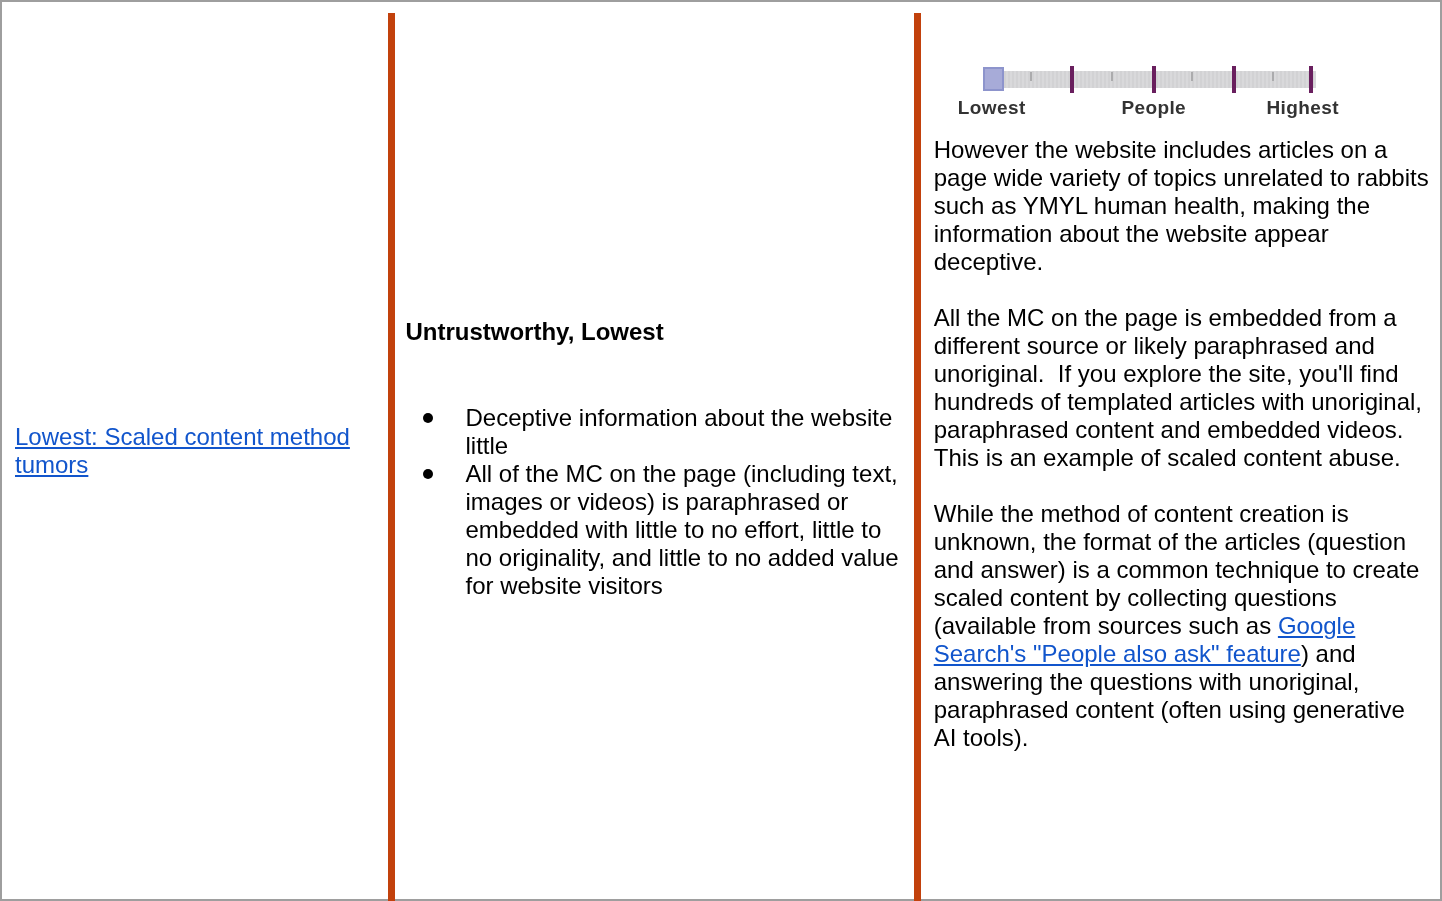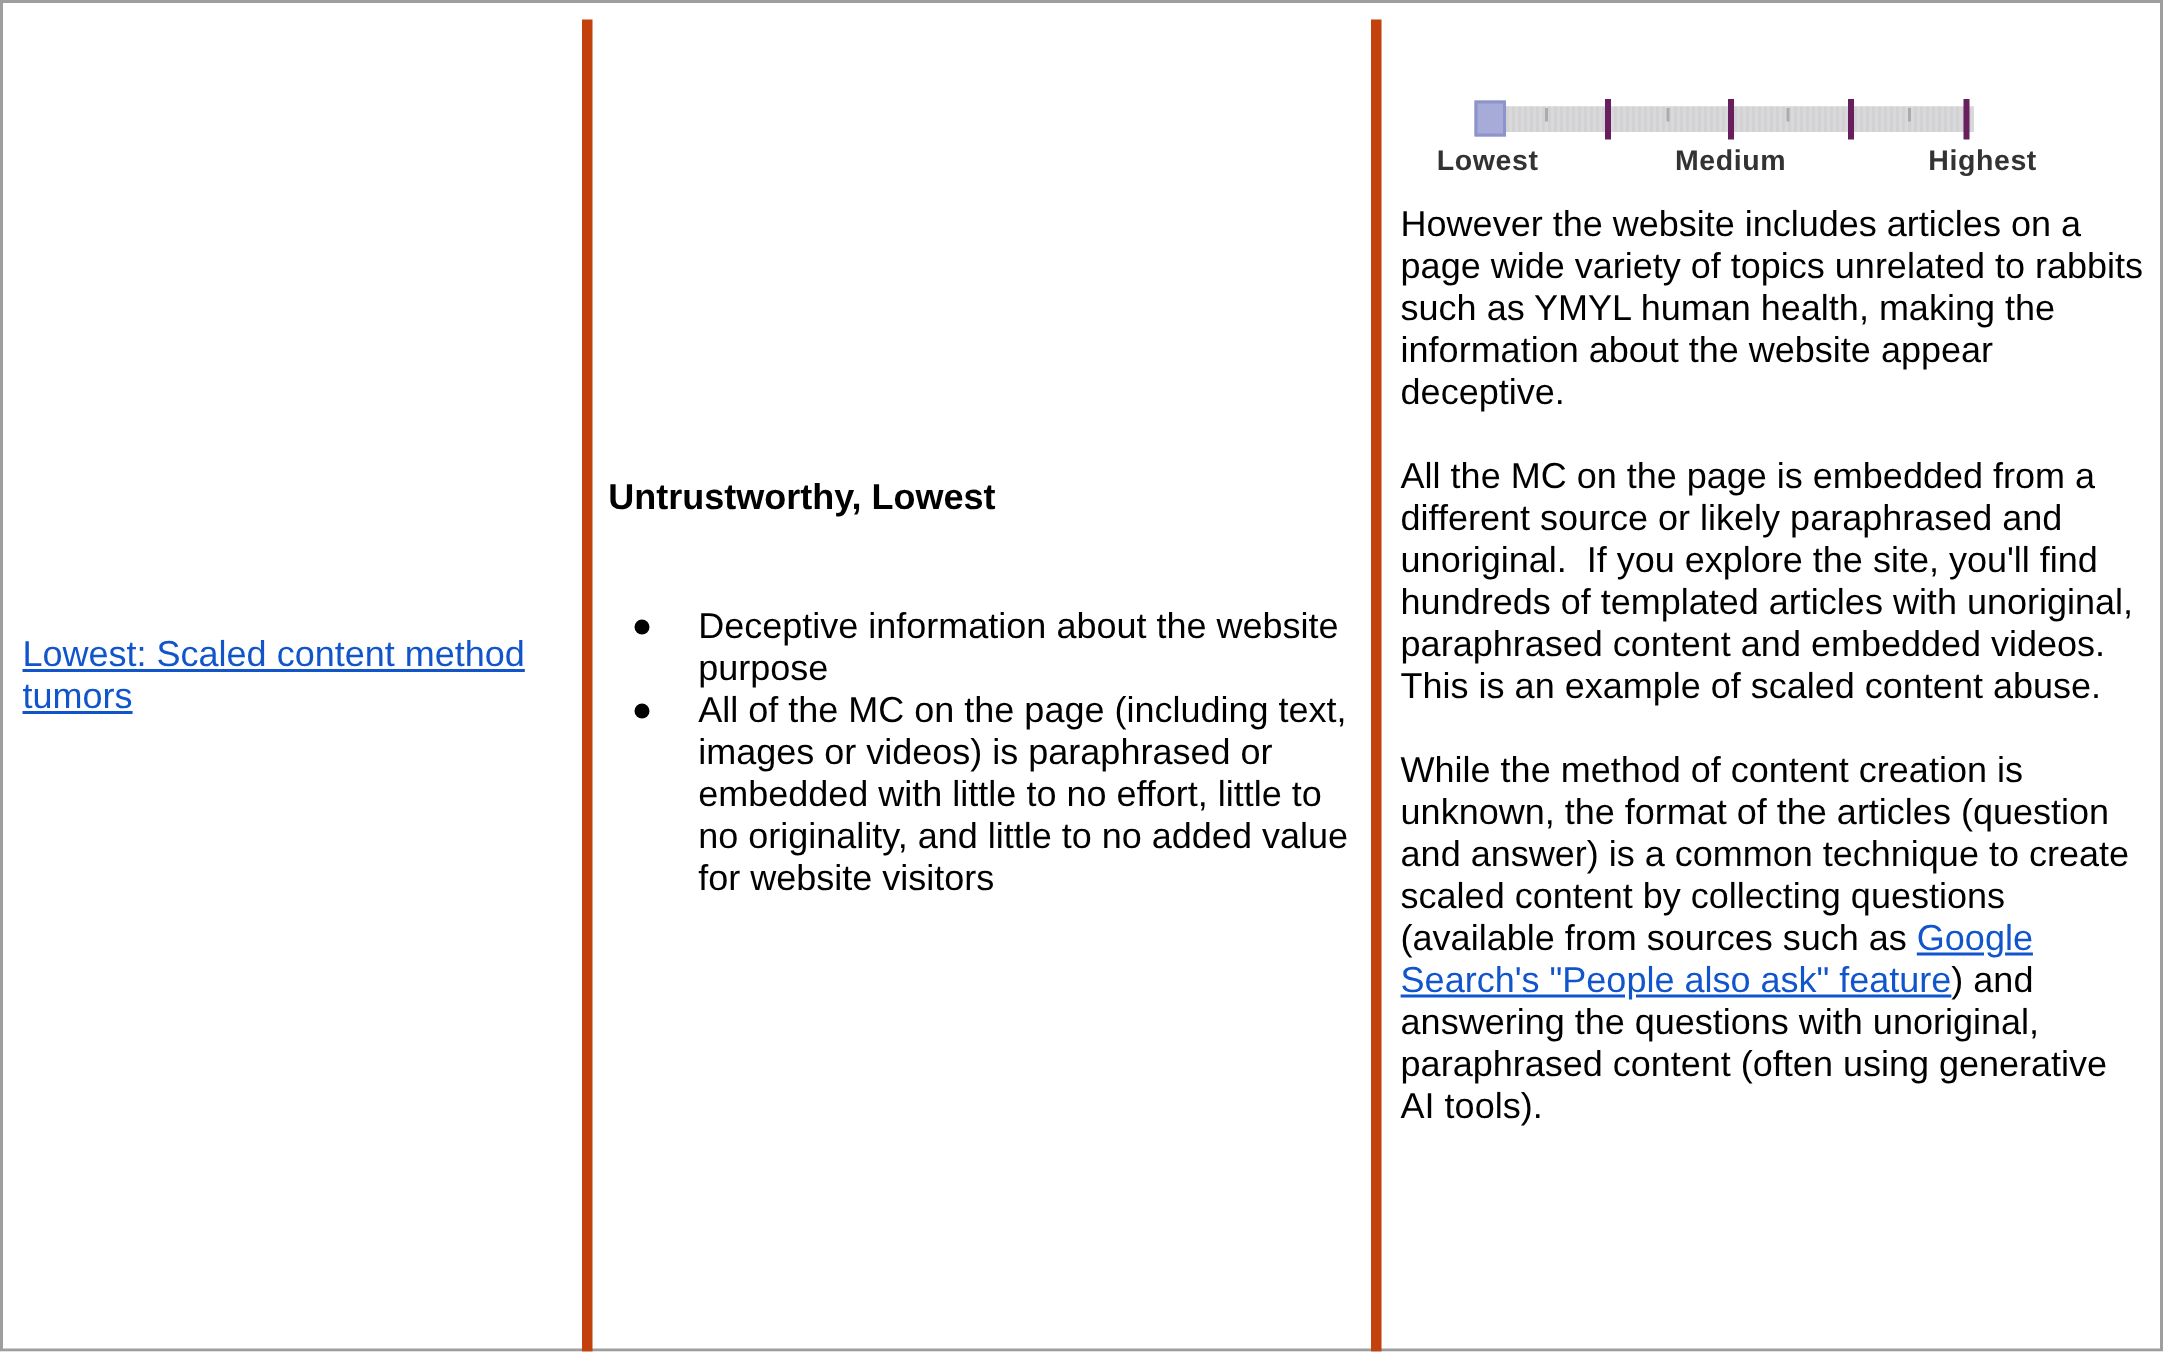--- a/index.html
+++ b/index.html
@@ -60,54 +60,54 @@
   }
   .tick-major { position:absolute; top:9px; width:4px; height:27px; background:#691f5e; }
   .tm-1 { left:114px; } .tm-2 { left:196px; } .tm-3 { left:276px; } .tm-4 { left:353px; }
   .tick-minor { position:absolute; top:15px; width:2px; height:9px; background:#ababad; }
   .tn-1 { left:74px; } .tn-2 { left:155px; } .tn-3 { left:235px; } .tn-4 { left:316px; }
   .slider-label {
     position:absolute; top:40px; transform:translateX(-50%);
     font-size:19px; line-height:22px; font-weight:bold; color:#333; letter-spacing:0.4px;
     white-space:nowrap;
   }
-  .sl-lowest { left:36px; } .sl-medium { left:198px; } .sl-highest { left:366px; }
+  .sl-lowest { left:36px; } .sl-medium { left:198px; } .sl-highest { left:347px; }
 </style>
 </head>
 <body>
 
 <div class="frame">
 
   <div class="cell cell-left">
     <a class="doc-link">Lowest: Scaled content method tumors</a>
   </div>
 
   <div class="cell cell-mid">
     <p class="mid-heading">Untrustworthy, Lowest</p>
     <ul class="bullets">
-      <li>Deceptive information about the website purpose</li>
+      <li>Deceptive information about the website little</li>
       <li>All of the MC on the page (including text, images or videos) is paraphrased or embedded with little to no effort, little to no originality, and little to no added value for website visitors</li>
     </ul>
   </div>
 
   <div class="cell cell-right">
 
     <div class="slider">
       <div class="track"></div>
       <div class="tick-minor tn-1"></div>
       <div class="tick-minor tn-2"></div>
       <div class="tick-minor tn-3"></div>
       <div class="tick-minor tn-4"></div>
       <div class="tick-major tm-1"></div>
       <div class="tick-major tm-2"></div>
       <div class="tick-major tm-3"></div>
       <div class="tick-major tm-4"></div>
       <div class="handle"></div>
       <span class="slider-label sl-lowest">Lowest</span>
-      <span class="slider-label sl-medium">Medium</span>
+      <span class="slider-label sl-medium">People</span>
       <span class="slider-label sl-highest">Highest</span>
     </div>
 
     <p class="rp">However the website includes articles on a page wide variety of topics unrelated to rabbits such as YMYL human health, making the information about the website appear deceptive.</p>
     <p class="rp">All the MC on the page is embedded from a different source or likely paraphrased and unoriginal.&nbsp; If you explore the site, you'll find hundreds of templated articles with unoriginal, paraphrased content and embedded videos. This is an example of scaled content abuse.</p>
     <p class="rp"><span>While the method of content creation is unknown, the format of the articles (question and answer) is a common technique to create scaled content by collecting questions (available from sources such as </span><a class="doc-link">Google Search's "People also ask" feature</a><span>) and answering the questions with unoriginal, paraphrased content (often using generative AI tools).</span></p>
 
   </div>
 </div>
 

